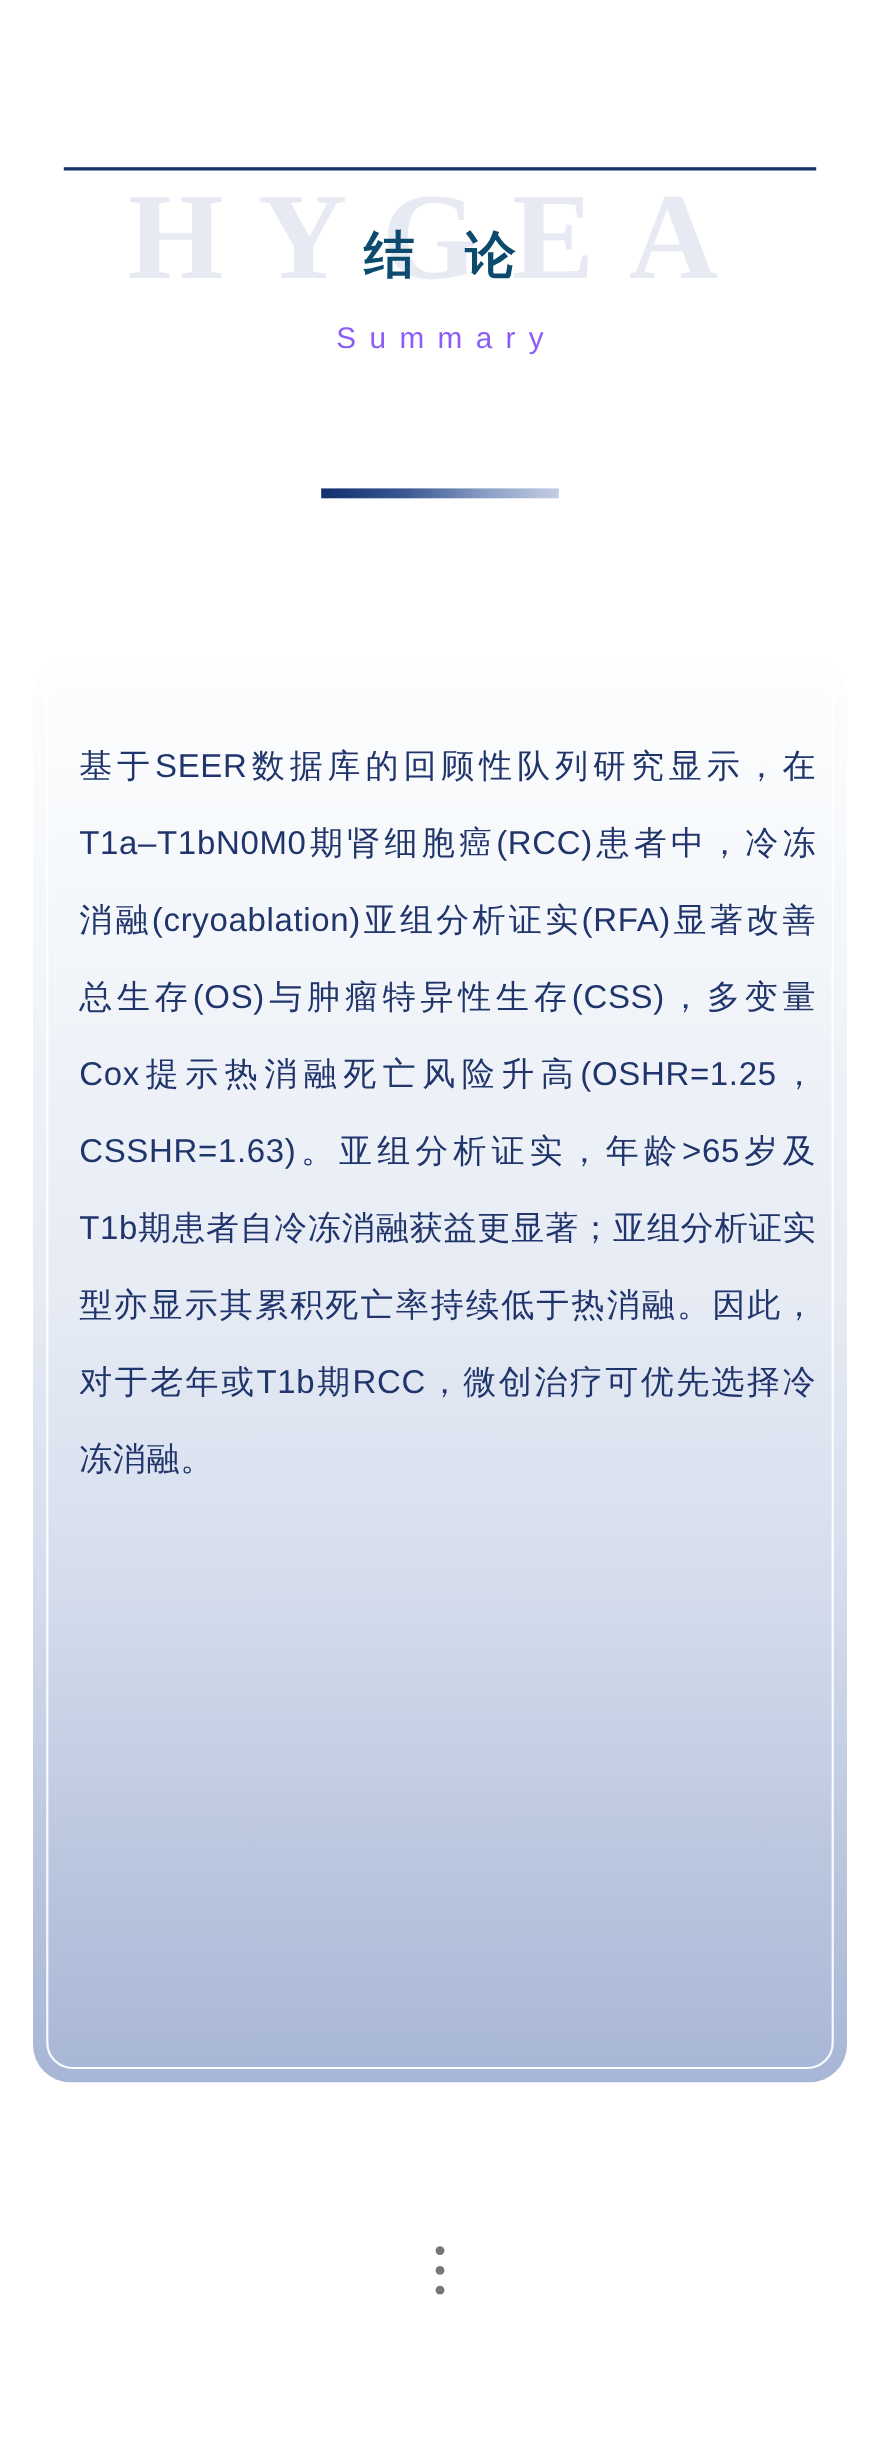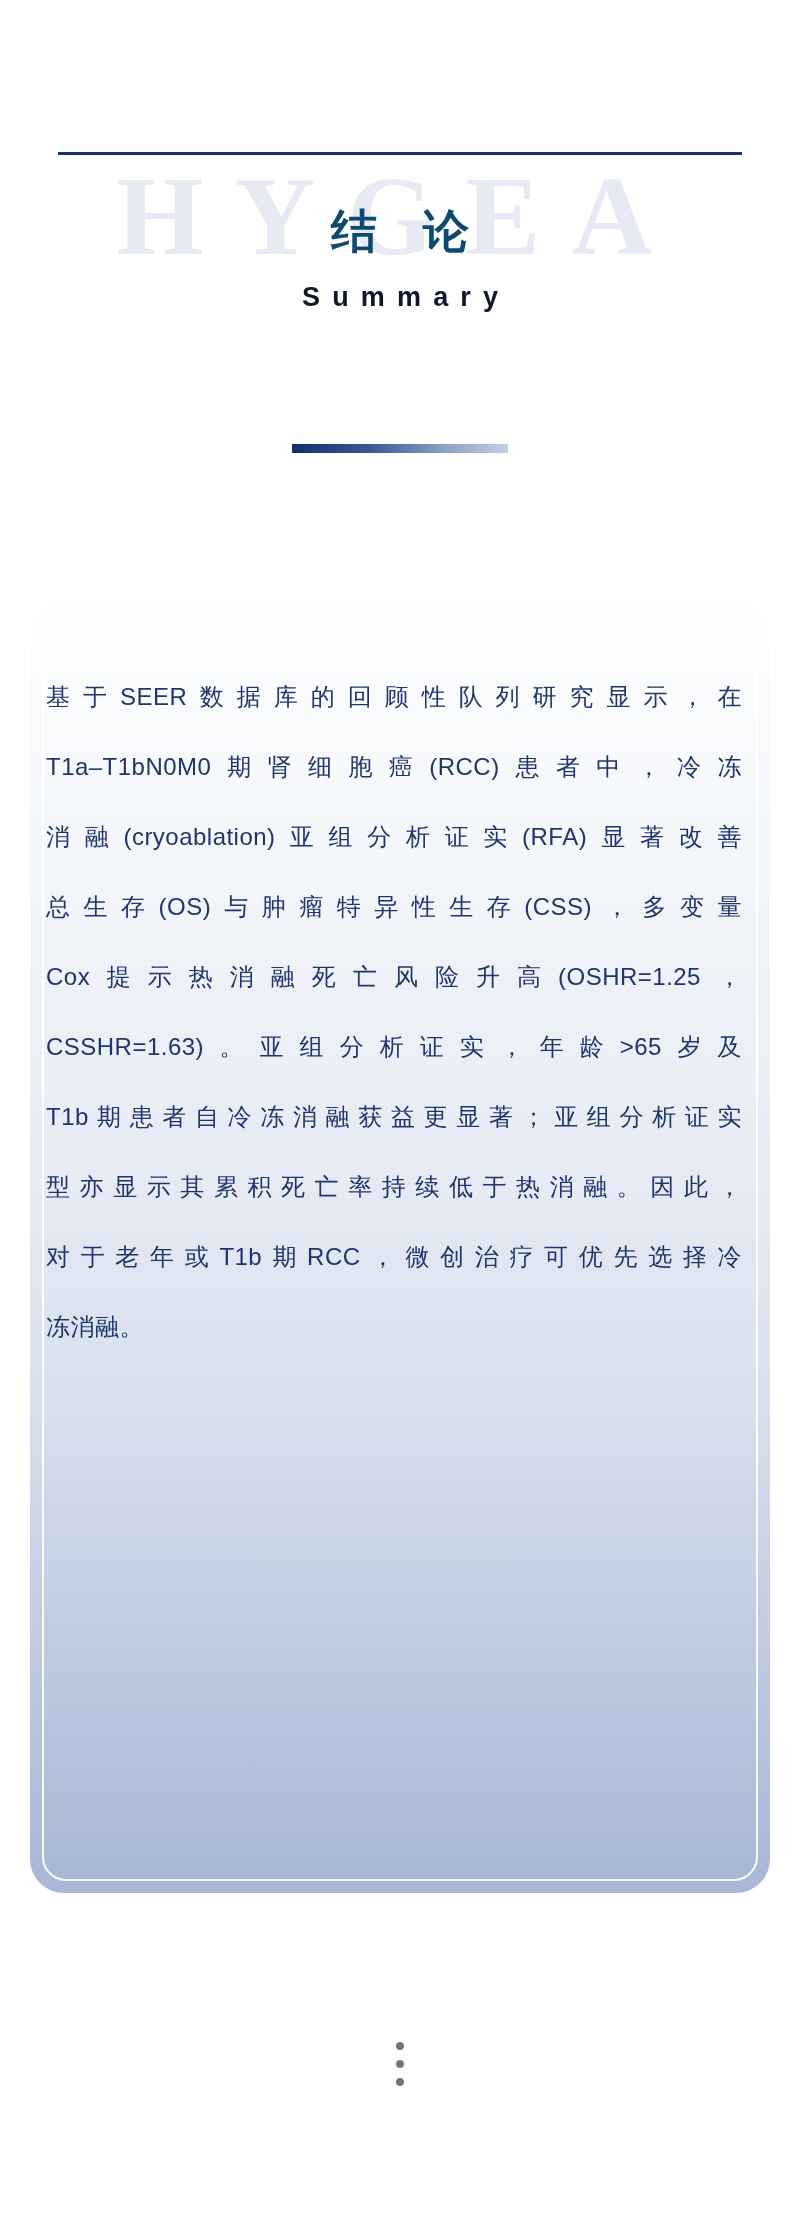--- a/index.html
+++ b/index.html
@@ -53,29 +53,29 @@
     width: 800px;
     text-align: center;
     font-size: 46px;
     line-height: 54px;
     font-weight: 700;
     color: #0c4a6e;
   }
   .page-subtitle {
     position: absolute;
     left: 0;
-    top: 282px;
+    top: 292px;
     width: 800px;
     text-align: center;
     font-size: 27px;
     line-height: 30px;
-    font-weight: 700;
+    font-weight: 400;
     letter-spacing: 0.45em;
     text-indent: 0.45em;
-    color: #0f172a;
+    color: #8b5cf6;
   }
   .gradient-divider {
     position: absolute;
     left: 292px;
     top: 444px;
     width: 216px;
     height: 9px;
     background: linear-gradient(90deg, #12306d 0%, #3a5693 35%, #8ba0c6 70%, #c3cee4 100%);
   }
   .summary-card {
@@ -92,25 +92,25 @@
     left: 12px;
     top: 12px;
     right: 12px;
     bottom: 12px;
     border: 2px solid rgba(255,255,255,0.92);
     border-radius: 24px;
     pointer-events: none;
   }
   .card-paragraph {
     position: absolute;
-    left: 16px;
+    left: 42px;
     right: 28px;
     top: 64px;
     color: #20356b;
-    font-size: 24px;
+    font-size: 30px;
     font-weight: 500;
   }
   .text-line {
     height: 70px;
     line-height: 70px;
     text-align: justify;
     text-align-last: justify;
     text-justify: inter-character;
     white-space: nowrap;
     letter-spacing: 0.02em;

